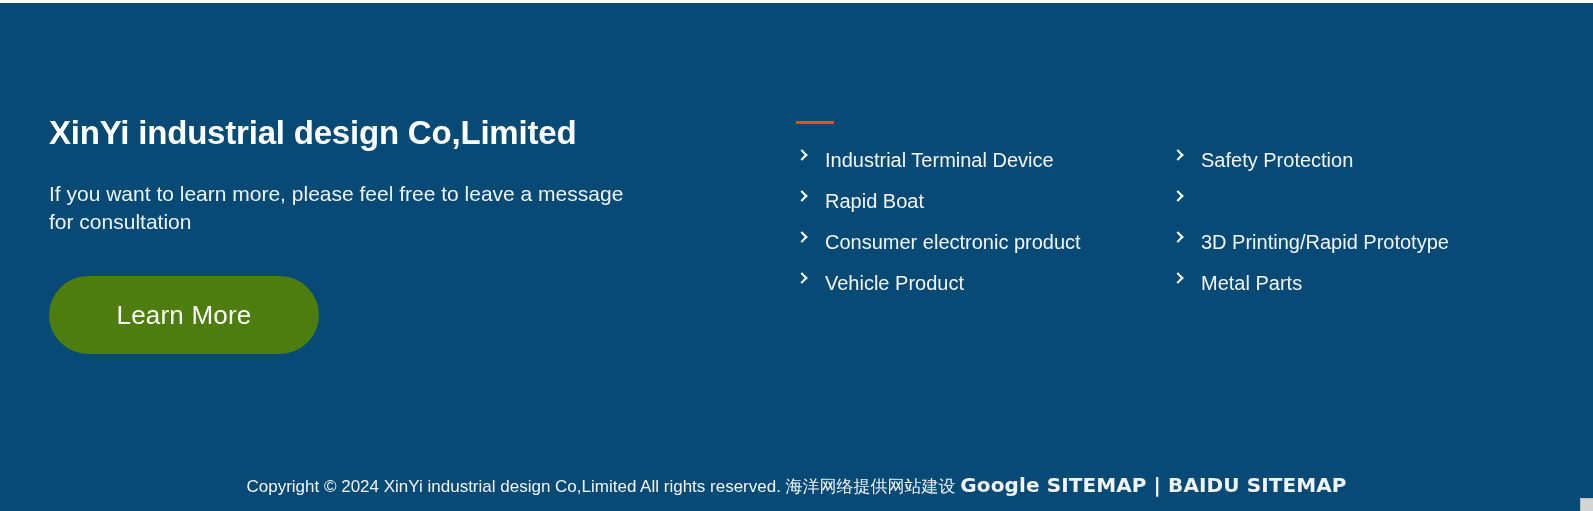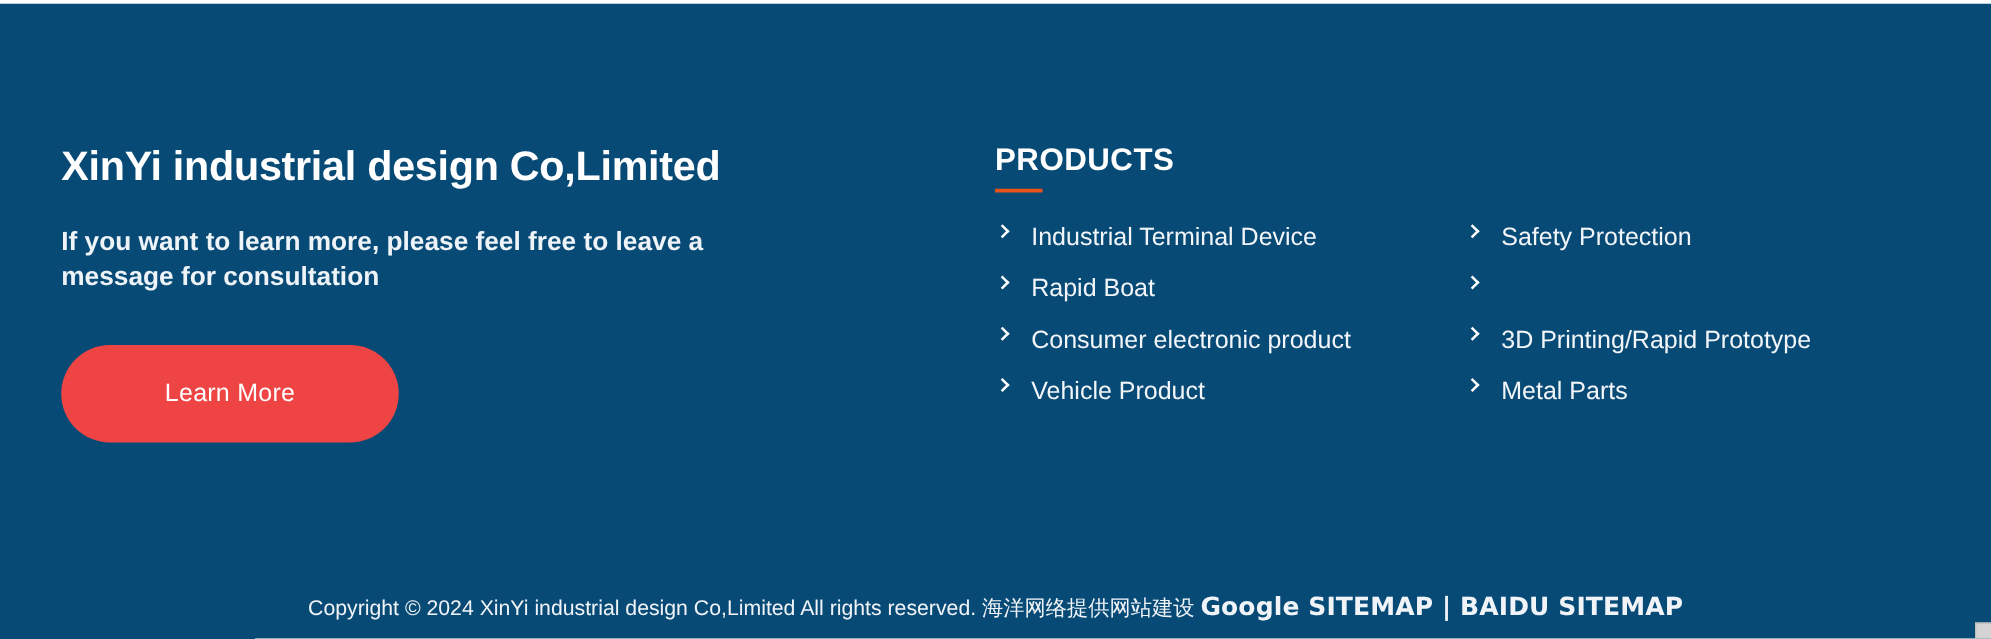--- a/index.html
+++ b/index.html
@@ -72,37 +72,37 @@
     margin: 0;
     white-space: nowrap;
   }
 
   .tagline {
     margin: 0;
     margin-top: 25px;
     font-size: 21px;
     line-height: 28px;
     color: #eef3f7;
-    font-weight: 700;
+    font-weight: 400;
     max-width: 590px;
   }
 
   .learn-more-btn {
     display: inline-flex;
     align-items: center;
     justify-content: center;
     margin-top: 40px;
     width: 270px;
     height: 78px;
     border: none;
     border-radius: 39px;
-    background: #ef4444;
+    background: #4d7c0f;
     color: #ffffff;
     font-family: "Liberation Sans", sans-serif;
-    font-size: 20px;
+    font-size: 26px;
     font-weight: 400;
     letter-spacing: 0.2px;
     cursor: pointer;
     padding: 0;
   }
 
   
   .products-block {
     position: absolute;
     left: 796px;
@@ -204,21 +204,20 @@
 
     <div class="left-col">
       <h1 class="company-title">XinYi industrial design Co,Limited</h1>
 
       <p class="tagline">If you want to learn more, please feel free to leave a message for consultation</p>
 
       <button class="learn-more-btn">Learn More</button>
     </div>
 
     <div class="products-block">
-      <h2 class="products-heading">PRODUCTS</h2>
       <div class="heading-rule"></div>
 
       <div class="product-columns">
 
         <div class="product-col col-1">
           <a class="product-item" href="#">
             <span class="chev"></span>
             <span class="product-label">Industrial Terminal Device</span>
           </a>
           <a class="product-item" href="#">

